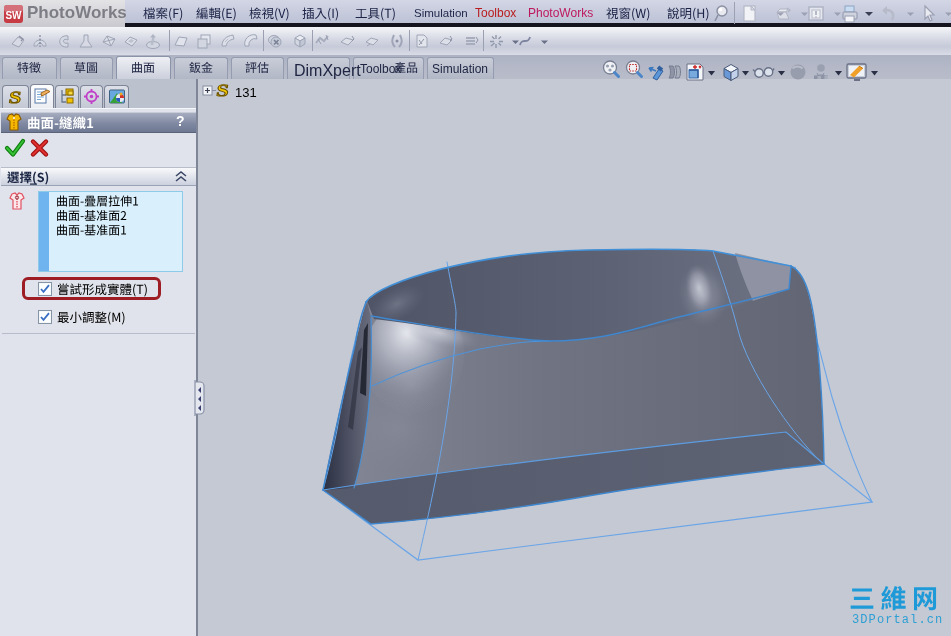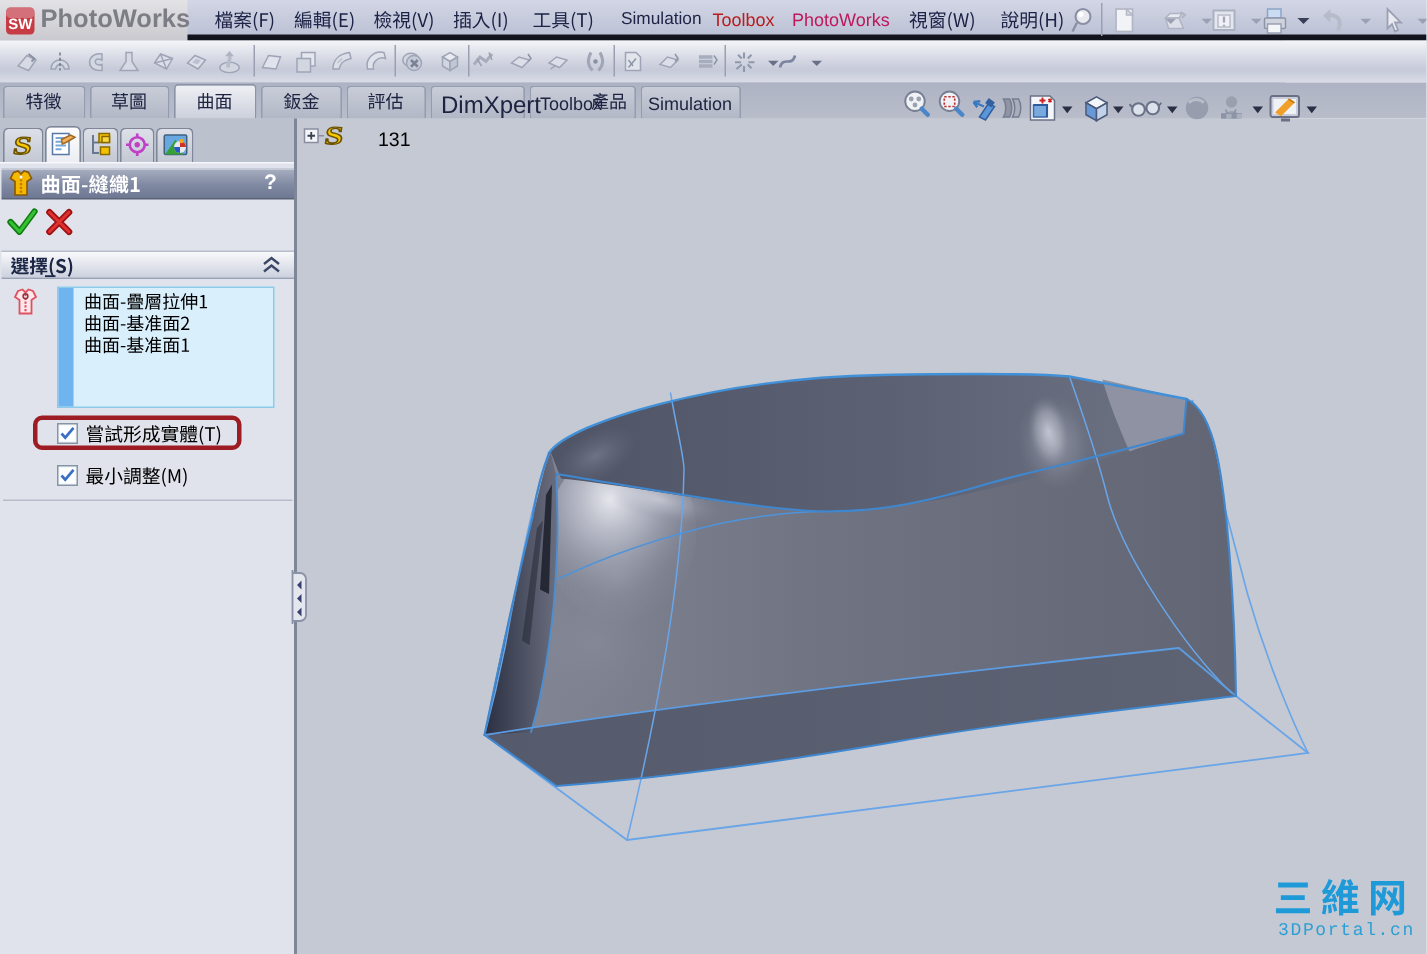--- a/index.html
+++ b/index.html
@@ -371,21 +371,21 @@
       <path d="M276,12 l3.5,4.5 3.5,-4.5 z" fill="#2a2f45"></path>
     </svg>
 <svg class="abs" style="left:200px;top:82px" width="70" height="20" viewBox="0 0 70 20">
 <rect x="3" y="4" width="9" height="9" fill="#f4f5f8" stroke="#888ea0"></rect>
 <path d="M5,8.5 h5 M7.5,6 v5" stroke="#3a3f52" stroke-width="1.2"></path>
 <path d="M12,8.5 h4" stroke="#888ea0"></path>
 <g transform="translate(14,-1) scale(1.3,1) skewX(-6)">
         <text x="3" y="15" font-size="17" font-weight="bold" font-family="Liberation Serif" fill="#f6c800" stroke="#6b5200" stroke-width="0.9">S</text>
       </g>
 </svg>
-<div class="abs" style="left:252px;top:85px;font-size:13px;color:#000">131</div>
+<div class="abs" style="left:235px;top:85px;font-size:13px;color:#000">131</div>
 <svg class="abs" style="left:840px;top:575px" width="111px" height="61px" viewBox="840 575 111 61">
       <path transform="translate(849.00,608.00) scale(0.026000,-0.026000)" d="M119 754H882V631H119ZM188 432H802V310H188ZM63 93H935V-29H63Z" fill="#1f9ad8"></path>
       <path transform="translate(880.50,608.00) scale(0.026000,-0.026000)" d="M528 476H934V369H528ZM529 284H935V177H529ZM521 86H968V-25H521ZM692 633H799V27H692ZM577 671H954V563H577V-91H469V602L533 671ZM547 846 660 812Q634 736 598 656Q562 576 518 503Q475 430 425 373Q420 389 411 410Q402 431 392 453Q382 474 374 488Q412 534 445 595Q479 657 505 723Q531 789 547 846ZM666 803 766 846Q785 812 805 773Q824 734 835 706L730 655Q720 685 702 727Q683 769 666 803ZM275 439 354 468Q371 436 385 399Q399 363 410 328Q422 294 426 267L341 233Q338 260 328 295Q318 330 305 368Q291 406 275 439ZM179 176 261 196Q271 146 278 88Q285 30 288 -13L201 -36Q200 8 194 68Q187 127 179 176ZM66 189 157 175Q151 108 140 42Q129 -24 114 -70Q98 -62 71 -53Q44 -44 27 -40Q44 5 53 66Q62 128 66 189ZM64 452Q61 463 55 480Q49 498 43 516Q36 535 30 548Q44 552 58 566Q71 580 86 602Q96 616 117 654Q139 693 163 744Q187 795 203 847L303 807Q268 726 221 646Q173 565 125 506V504Q125 504 116 499Q107 494 95 486Q82 478 73 469Q64 460 64 452ZM64 452 61 529 107 559 281 571Q277 550 274 525Q271 500 270 483Q211 478 174 474Q137 469 116 466Q94 463 82 459Q71 456 64 452ZM71 220Q69 230 63 248Q57 266 50 285Q44 304 38 317Q56 322 74 339Q92 357 115 385Q128 399 151 431Q175 464 203 508Q232 553 261 605Q291 657 313 709L403 653Q368 585 323 516Q279 448 231 387Q183 325 134 274V271Q134 271 124 266Q115 261 103 253Q90 245 81 236Q71 227 71 220ZM71 220 67 299 113 329 375 364Q371 345 370 320Q369 295 370 279Q281 265 226 256Q171 246 140 240Q109 234 94 229Q80 225 71 220ZM288 200 365 225Q383 180 399 128Q415 75 423 37L342 7Q335 46 320 100Q304 154 288 200Z" fill="#1f9ad8"></path>
       <path transform="translate(912.00,608.00) scale(0.026000,-0.026000)" d="M379 638 485 626Q461 435 409 282Q358 129 267 29Q258 37 241 49Q224 61 206 73Q188 86 175 92Q236 151 276 234Q316 317 341 420Q366 522 379 638ZM653 636 760 625Q735 430 682 275Q629 120 535 20Q525 28 508 40Q491 53 473 65Q455 77 442 84Q505 142 547 226Q589 310 615 414Q640 518 653 636ZM188 498 255 570Q292 531 330 487Q368 443 404 399Q441 355 472 315Q503 274 524 242L452 158Q431 191 401 233Q371 276 335 322Q299 368 261 413Q224 459 188 498ZM470 499 542 565Q581 525 621 478Q660 432 694 384Q729 337 757 292Q785 247 804 209L725 133Q708 171 680 218Q653 264 619 313Q584 363 546 410Q508 458 470 499ZM77 794H880V681H197V-88H77ZM805 794H925V55Q925 5 912 -23Q899 -51 867 -65Q834 -80 785 -84Q736 -88 664 -87Q662 -70 654 -48Q647 -26 638 -4Q629 18 619 34Q651 32 684 31Q716 30 741 30Q767 30 777 30Q792 31 799 37Q805 43 805 57Z" fill="#1f9ad8"></path>
     </svg>
 <div class="abs" style="left:852px;top:613px;font-size:12px;font-weight:normal;color:#2d9fd4;letter-spacing:1.1px;font-family:'Liberation Mono',monospace">3DPortal.cn</div>
 <div class="abs" style="left:0;top:79px;width:197px;height:30px;background:#bcc1ce"></div>
 <div class="abs" style="left:0;top:108px;width:197px;height:528px;background:#e0e3eb;border-top:1px solid #f6f7fa"></div>
 <div class="abs" style="left:196px;top:79px;width:2px;height:557px;background:#7e8698"></div>
 <div class="abs" style="left:2px;top:85px;width:27px;height:23px;background:linear-gradient(#dde0e8,#c3c8d4);border:1px solid #7e8698;border-bottom:none;border-radius:4px 4px 0 0"></div>

